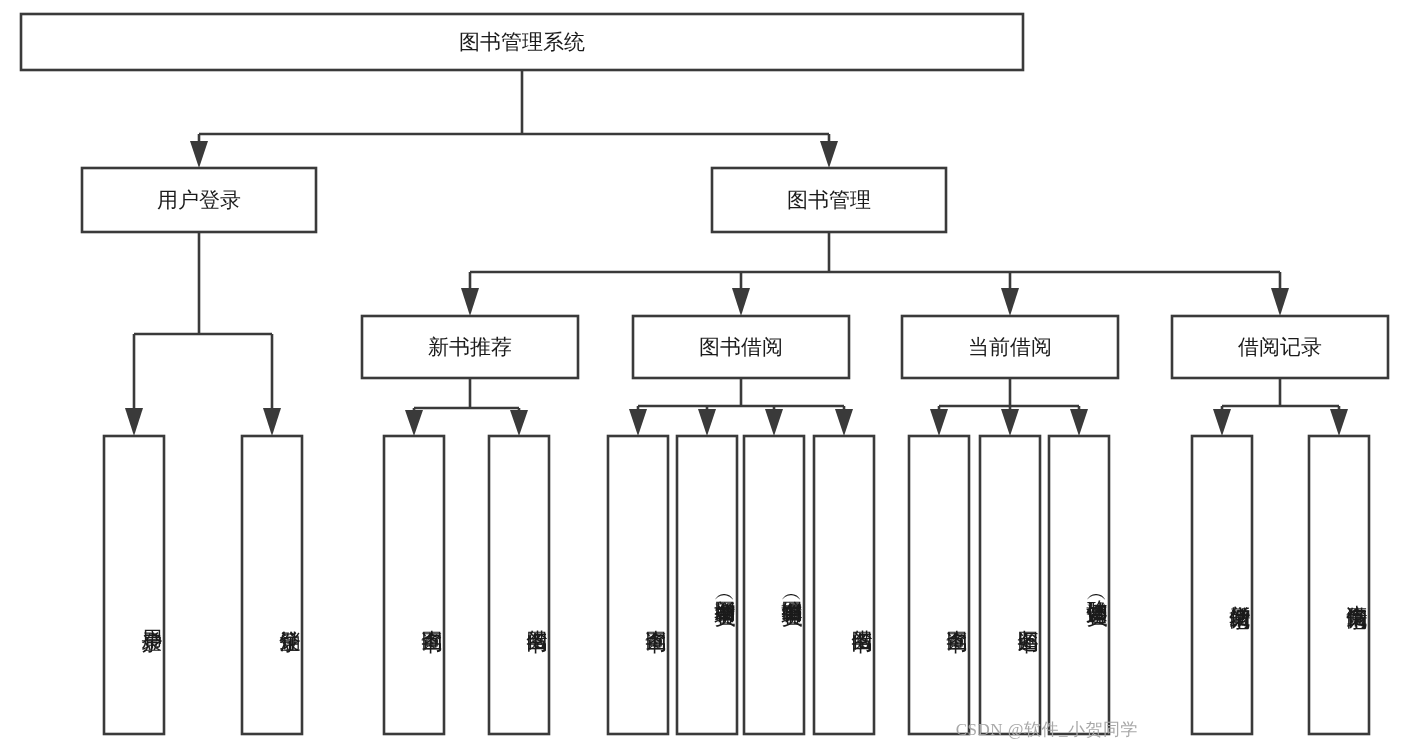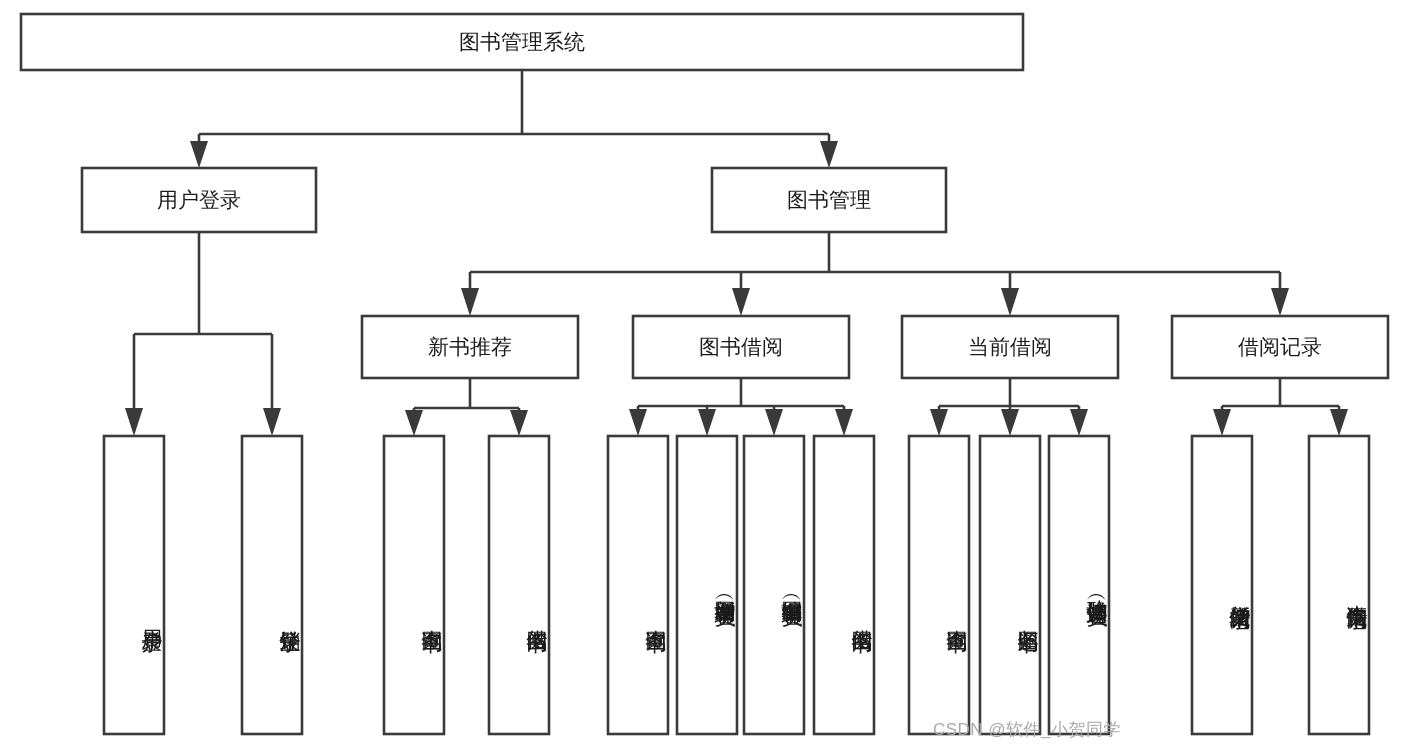--- a/index.html
+++ b/index.html
@@ -58,23 +58,23 @@
     font-size: 21px;
     line-height: 1.16;
     color: #1b1b1b;
     letter-spacing: 1px;
     white-space: nowrap;
     text-align: center;
     pointer-events: none;
   }
   .watermark {
     position: absolute;
-    right: 27px;
+    right: 10px;
     bottom: 6px;
-    font-family: Liberation Sans, sans-serif;
+    font-family: Liberation Serif, serif;
     font-size: 17px;
     color: #a8a8a8;
     white-space: nowrap;
     letter-spacing: 0.5px;
   }
 </style>
 </head>
 <body>
 
 <div id="diagram-root">

